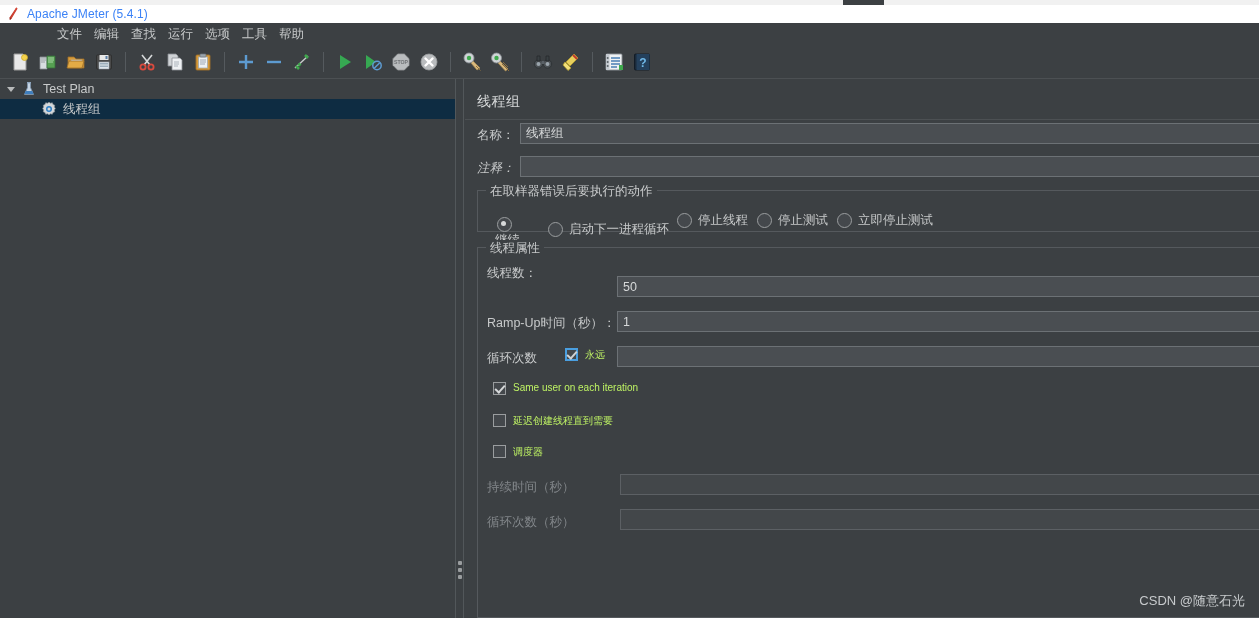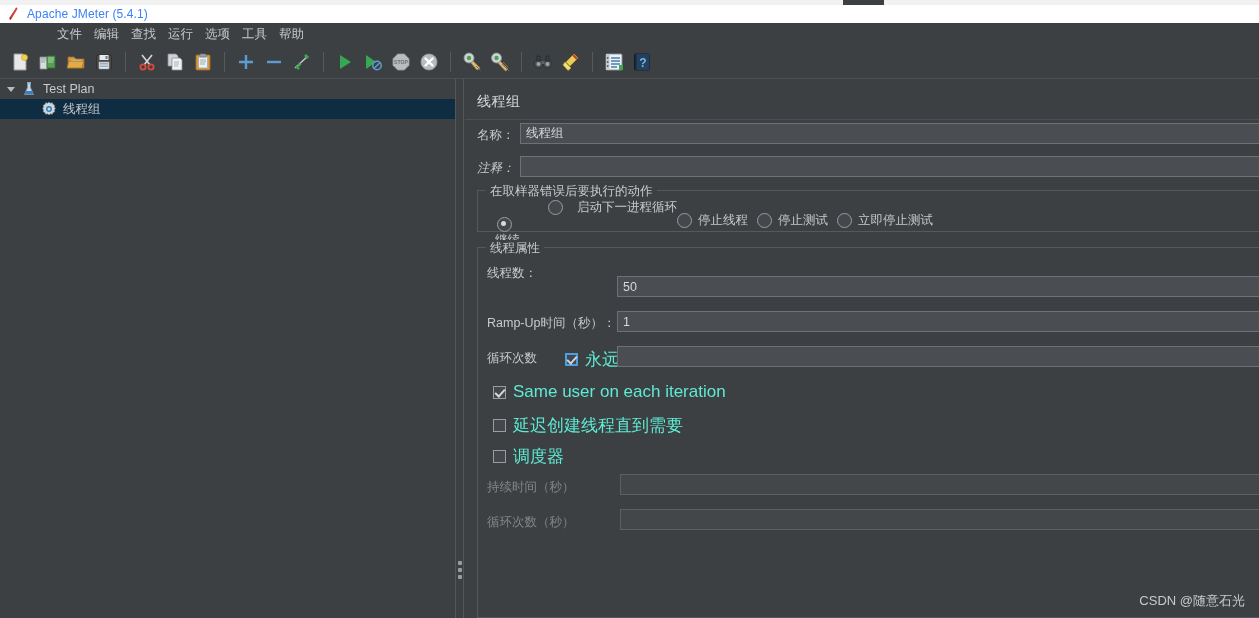--- a/index.html
+++ b/index.html
@@ -253,23 +253,22 @@
     left: 3px; top: 3px;
     width: 5px; height: 5px;
     border-radius: 50%;
     background: #d6d8d9;
   }
 
   
   .check-item {
     position: absolute;
     display: flex;
-    align-items: center;
-    font-size: 17px;
-    color: #5eead4;
+    font-size: 10px;
+    color: #bef264;
     white-space: nowrap;
   }
   .check-mark {
     width: 13px; height: 13px;
     border: 1px solid #9a9d9f;
     background: #44484c;
     margin-right: 7px;
     position: relative;
     flex: 0 0 auto;
     box-sizing: border-box;
@@ -564,21 +563,21 @@
     <input class="field" style="left: 55px; top: 77px; width: 760px;" value="">
 
     <div class="groupbox" style="left:12px; top:111px; width:790px; height:42px;">
       <span class="groupbox-label">在取样器错误后要执行的动作</span>
     </div>
 
     <div class="radio-item checked" style="left:30px; top:138px;flex-direction:column;">
       <span class="radio-mark"></span>
       <span>继续</span>
     </div>
-    <div class="radio-item" style="left:83px; top:120px;gap:8px;">
+    <div class="radio-item" style="left:83px; top:142px;">
       <span class="radio-mark"></span>
       <span>启动下一进程循环</span>
     </div>
     <div class="radio-item" style="left:212px; top:133px;">
       <span class="radio-mark"></span>
       <span>停止线程</span>
     </div>
     <div class="radio-item" style="left:292px; top:133px;">
       <span class="radio-mark"></span>
       <span>停止测试</span>

